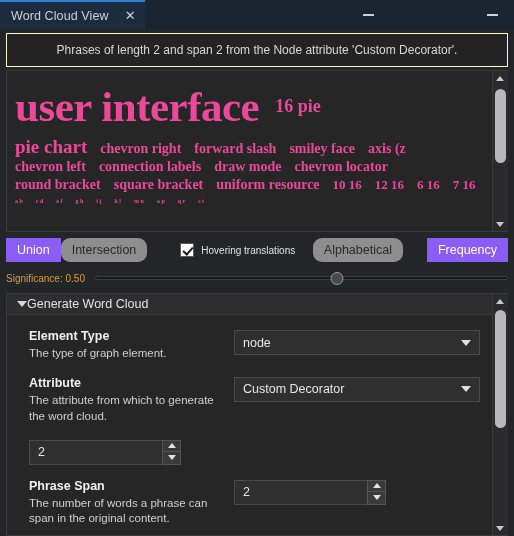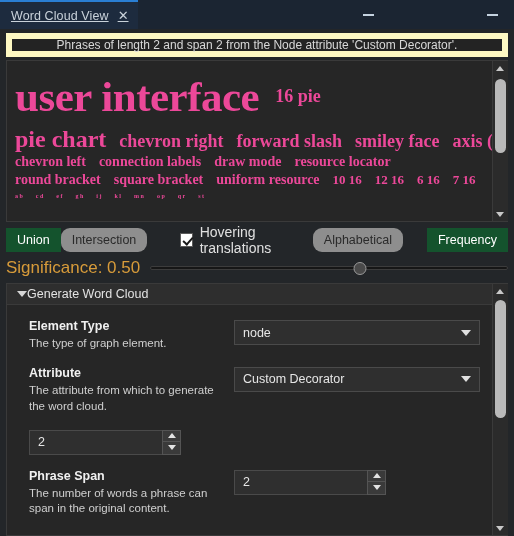--- a/index.html
+++ b/index.html
@@ -28,24 +28,23 @@
     position: relative;
   }
   .tab {
     background: #1d2b3e;
     border-top: 2px solid #2a7fd4;
     color: #c9d2da;
     font-size: 12.5px;
     display: flex;
     align-items: center;
     padding: 0 9px 0 11px;
-    gap: 9px;
+    gap: 16px;
     min-width: 118px;
     position: relative;
-    text-decoration: underline;
   }
   .tab-label { letter-spacing: .1px; }
   .tab-close {
     font-size: 13px;
     color: #c9d2da;
     line-height: 1;
     margin-top: -1px;
   }
   .titlebar-spacer { flex: 1 1 auto; }
   .win-btns {
@@ -72,23 +71,23 @@
     flex: 1 1 auto;
     display: flex;
     flex-direction: column;
     background: #232629;
     padding: 4px 6px 0 6px;
     min-height: 0;
   }
 
   
   .desc-bar {
-    height: 24px;
+    height: 34px;
     background: #232323;
-    border: 6px solid #fef9c3;
+    border: 1px solid #fef9c3;
     color: #d8d8d8;
     font-size: 12px;
     display: flex;
     align-items: center;
     justify-content: center;
     flex: 0 0 auto;
   }
 
   
   .cloud-wrap {
@@ -118,22 +117,22 @@
   .cloud-row.r3 { gap: 13px; margin-top: 4px; }
   .cloud-row.r4 { gap: 13px; margin-top: 6px; }
   .w {
     color: #ec4899;
     font-family: Liberation Serif, serif;
     font-weight: bold;
     line-height: 1;
   }
   .w.huge { font-size: 43px; letter-spacing: -0.5px; }
   .w.mid  { font-size: 18px; }
-  .w.s1   { font-size: 24px; }
-  .w.s2   { font-size: 18px; }
+  .w.s1   { font-size: 19px; }
+  .w.s2   { font-size: 14px; }
   .w.s3   { font-size: 14px; }
   .w.s4   { font-size: 13px; }
   .w.tiny { font-size: 6px; }
 
   
   .vscroll {
     width: 15px;
     background: #2b2b2b;
     border-left: 1px solid #3a3a3a;
     display: flex;
@@ -187,21 +186,21 @@
     font-family: "Liberation Sans", sans-serif;
     font-size: 12.5px;
     padding: 0 11px;
     cursor: pointer;
     color: #e8e8e8;
     background: #8e8e8e;
     line-height: 24px;
     height: 24px;
   }
   .seg button.sel {
-    background: #14532d;
+    background: #8b5cf6;
     color: #ffffff;
   }
   .seg button.grey { background: #8e8e8e; color: #2a2a2a; border-radius: 9px; }
   .chk-wrap {
     display: flex;
     align-items: center;
     gap: 7px;
     margin-left: 33px;
   }
   .chkbox {
@@ -212,35 +211,35 @@
   }
   .chkbox::after {
     content: "";
     position: absolute;
     left: 4px; top: 1px;
     width: 4px; height: 8px;
     border: solid #1a1a1a;
     border-width: 0 2px 2px 0;
     transform: rotate(42deg);
   }
-  .chk-label { color: #e0e0e0; font-size: 14px; }
+  .chk-label { color: #e0e0e0; font-size: 10px; }
   .seg-right { margin-left: auto; gap: 24px; }
 
   
   .sig-row {
     margin-top: 6px;
     height: 18px;
     display: flex;
     align-items: center;
     gap: 10px;
     flex: 0 0 auto;
   }
   .sig-label {
     color: #d79b3a;
-    font-size: 17px;
+    font-size: 10px;
     white-space: nowrap;
   }
   .slider {
     flex: 1 1 auto;
     position: relative;
     height: 16px;
     display: flex;
     align-items: center;
   }
   .slider-track {
@@ -412,21 +411,21 @@
             <span class="w s1">pie chart</span>
             <span class="w s2">chevron right</span>
             <span class="w s2">forward slash</span>
             <span class="w s2">smiley face</span>
             <span class="w s2">axis (z</span>
           </div>
         <div class="cloud-row r2">
             <span class="w s3">chevron left</span>
             <span class="w s3">connection labels</span>
             <span class="w s3">draw mode</span>
-            <span class="w s3">resource locator</span>
+            <span class="w s3">chevron locator</span>
           </div>
         <div class="cloud-row r3">
             <span class="w s3">round bracket</span>
             <span class="w s3">square bracket</span>
             <span class="w s3">uniform resource</span>
             <span class="w s4">10 16</span>
             <span class="w s4">12 16</span>
             <span class="w s4">6 16</span>
             <span class="w s4">7 16</span>
           </div>

